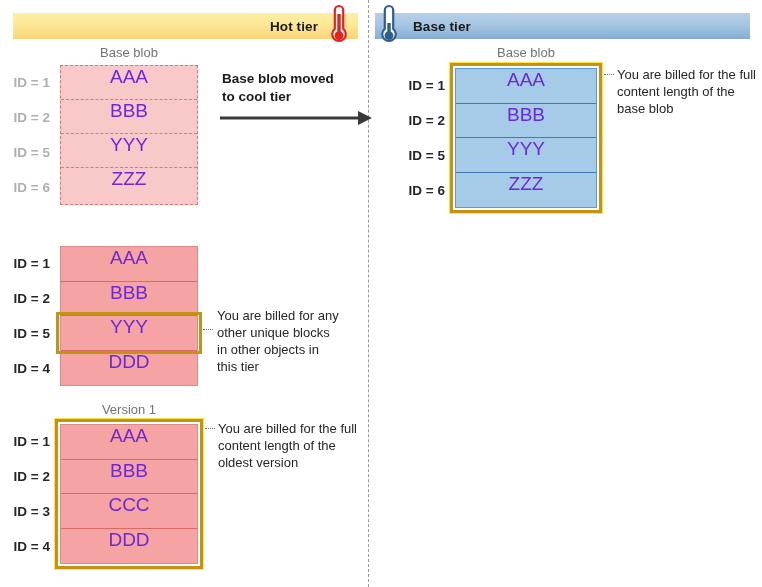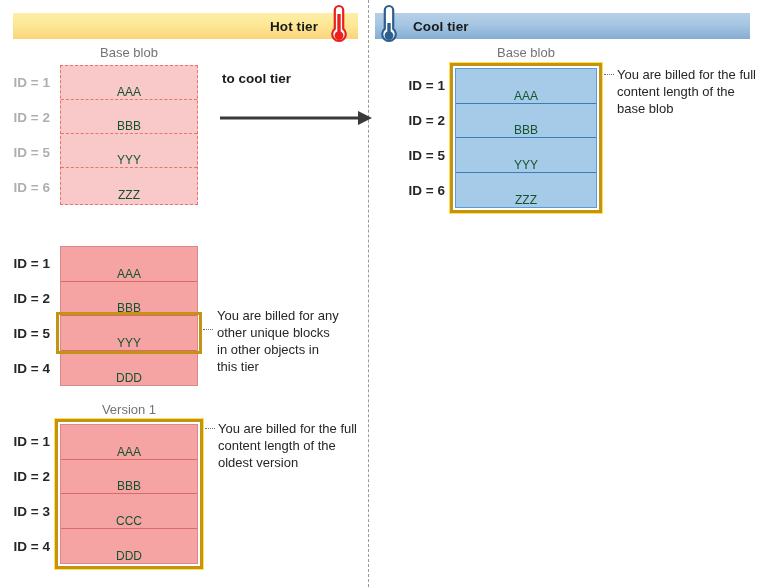--- a/index.html
+++ b/index.html
@@ -67,24 +67,24 @@
     color: #737373;
     white-space: nowrap;
   }
   .stack {
     position: absolute;
     box-sizing: border-box;
   }
   .row {
     box-sizing: border-box;
     display: flex;
-    align-items: flex-end;
+    align-items: flex-start;
     justify-content: center;
-    font-size: 12px;
-    color: #14532d;
+    font-size: 19px;
+    color: #6d28d9;
     position: relative;
   }
 
   
   .stack-dashed {
     background: #F9C9C9;
     border: 1.5px dashed #E8736A;
   }
   .stack-dashed .row { border-bottom: 1.5px dashed #E8736A; }
   .stack-dashed .row:last-child { border-bottom: none; }
@@ -180,21 +180,21 @@
 <div class="tier-bar tier-bar-hot">
   <span class="tier-label">Hot tier</span>
 </div>
 <svg class="thermo thermo-hot" viewBox="0 0 22 44">
   <path d="M11 3 a4.2 4.2 0 0 1 4.2 4.2 v18.6 a6.8 6.8 0 1 1 -8.4 0 V7.2 A4.2 4.2 0 0 1 11 3 z" fill="#ffffff" stroke="#E8211C" stroke-width="2.2"></path>
   <circle cx="11" cy="32.6" r="4.4" fill="#E8211C"></circle>
   <rect x="9.3" y="11" width="3.4" height="19" fill="#E8211C"></rect>
 </svg>
 
 <div class="tier-bar tier-bar-cool">
-  <span class="tier-label">Cool tier</span>
+  <span class="tier-label">Base tier</span>
 </div>
 <svg class="thermo thermo-cool" viewBox="0 0 22 44">
   <path d="M11 3 a4.2 4.2 0 0 1 4.2 4.2 v18.6 a6.8 6.8 0 1 1 -8.4 0 V7.2 A4.2 4.2 0 0 1 11 3 z" fill="#ffffff" stroke="#2E5E8E" stroke-width="2.2"></path>
   <circle cx="11" cy="32.6" r="4.4" fill="#2E5E8E"></circle>
   <rect x="9.3" y="20" width="3.4" height="10" fill="#2E5E8E"></rect>
 </svg>
 
 <div class="divider"></div>
 
 <div class="group" style="left:0px; top:45px; width:210px; height:170px;">
@@ -217,20 +217,21 @@
     <div class="row" style="height:34px;">
         <span>YYY</span>
       </div>
     <div class="row" style="height:34px;">
         <span>ZZZ</span>
       </div>
   </div>
 </div>
 
 <div class="arrow-caption">
+  <div>Base blob moved</div>
   <div>to cool tier</div>
 </div>
 <div class="arrow-wrap">
   <svg width="152" height="16" viewBox="0 0 152 16">
     <line x1="0" y1="8" x2="138" y2="8" stroke="#3A3A3A" stroke-width="3.2"></line>
     <polygon points="138,1 152,8 138,15" fill="#3A3A3A"></polygon>
   </svg>
 </div>
 
 <div class="group" style="left:0px; top:225px; width:210px; height:160px;">

